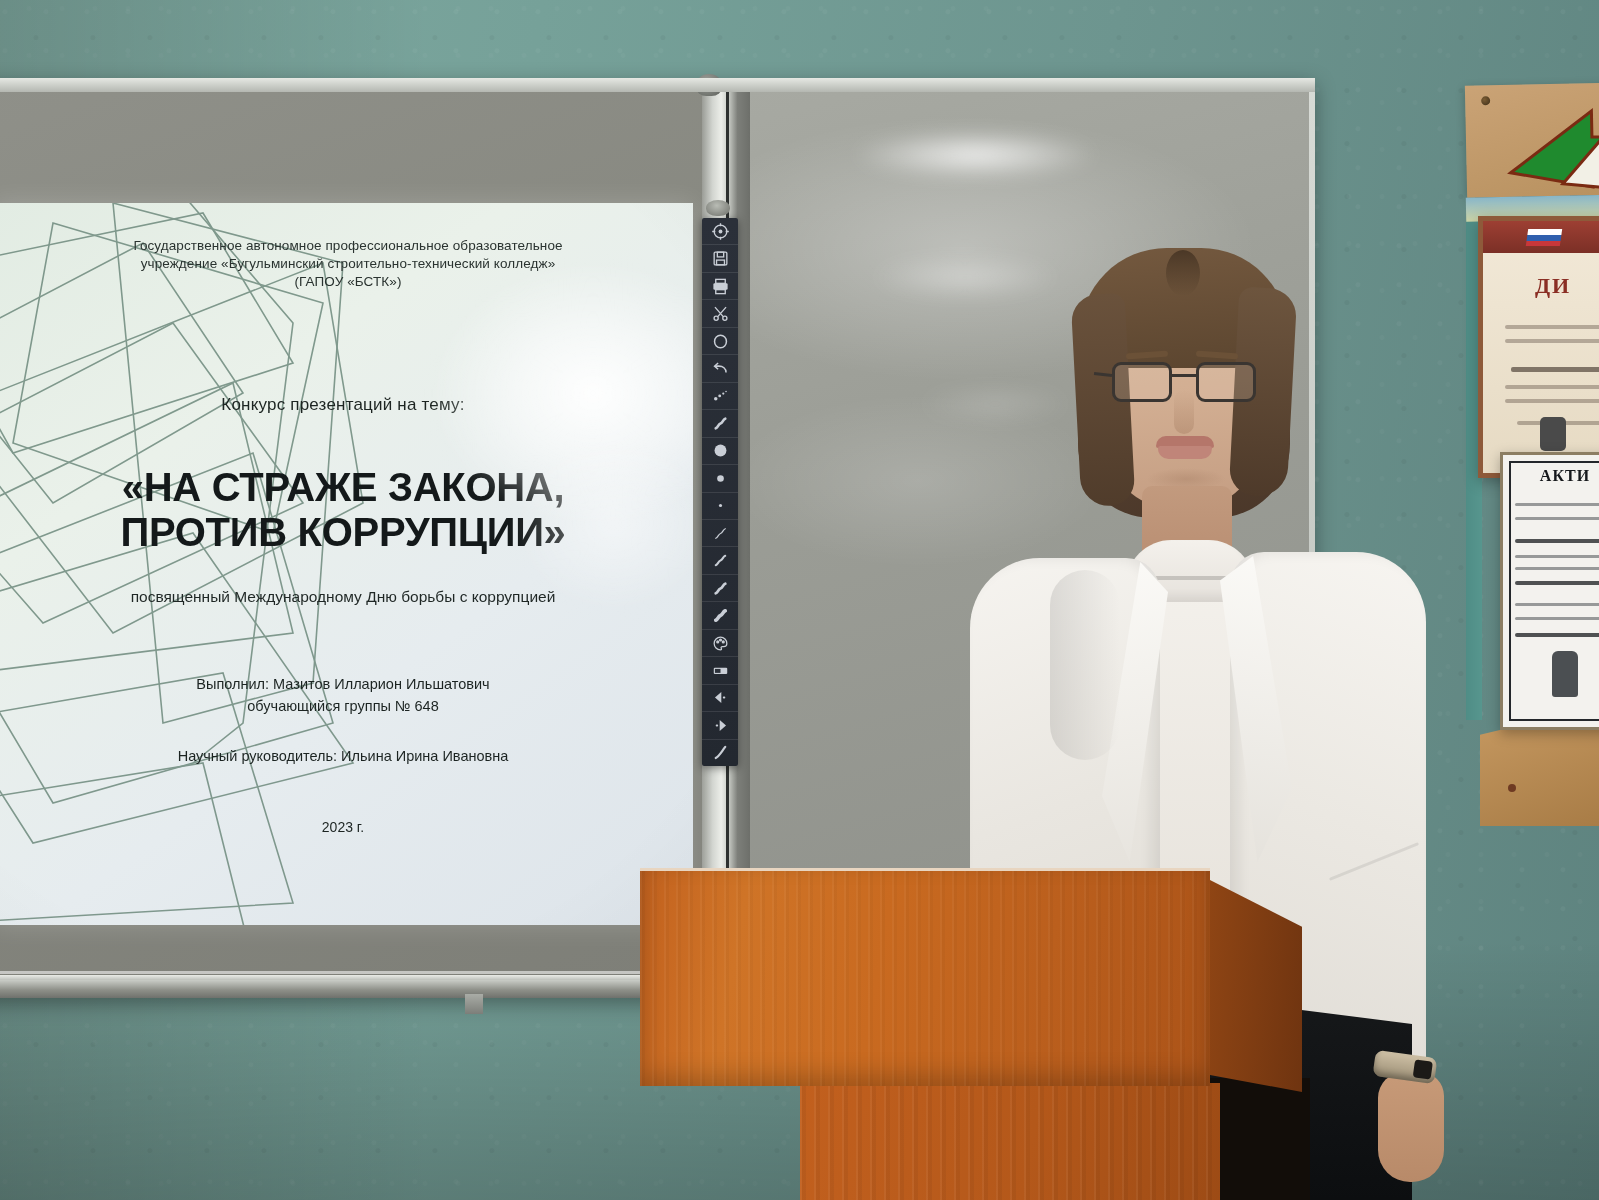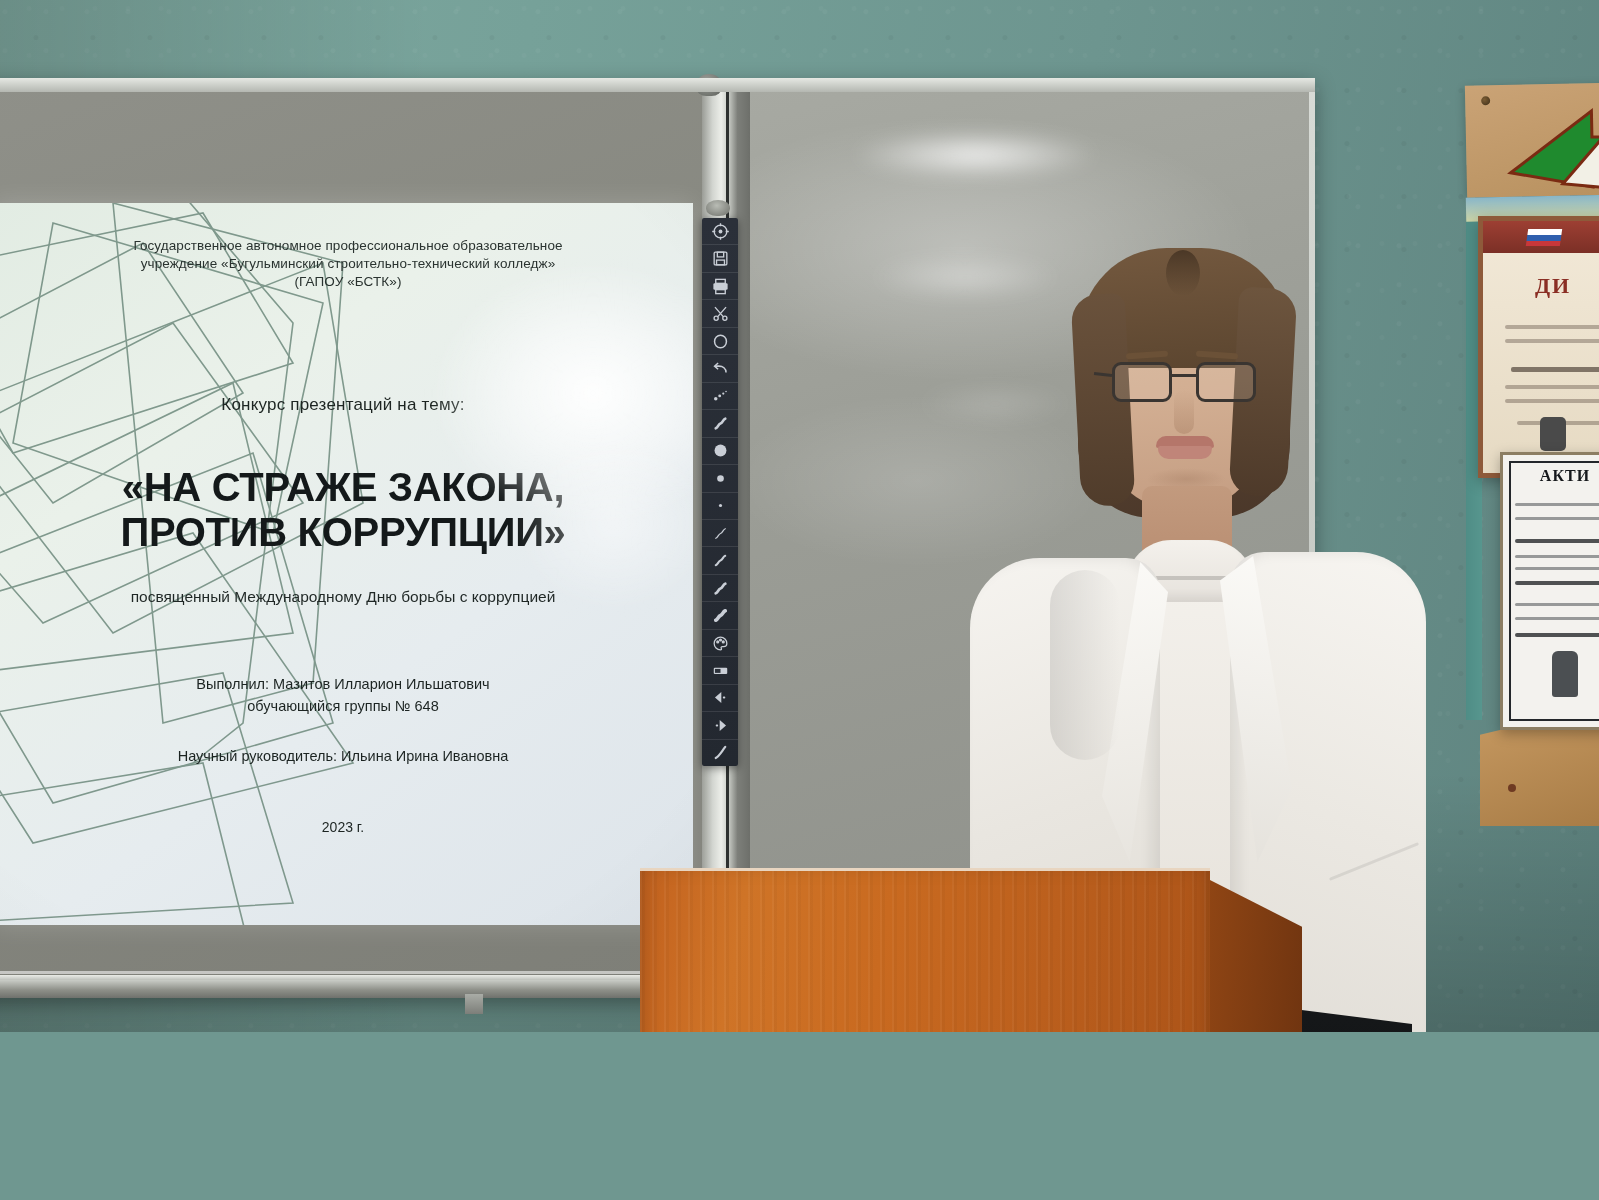--- a/index.html
+++ b/index.html
@@ -1,19 +1,19 @@
 <!DOCTYPE html>
 <html><head>
 <meta charset="utf-8">
 <style>
   * { margin:0; padding:0; box-sizing:border-box; }
   html,body { width:1599px; height:1200px; overflow:hidden; background:#6f9790;
               font-family:"Liberation Sans", sans-serif; }
 
-  .scene { position:relative; width:1599px; height:1032px; overflow:hidden; }
+  .scene { position:relative; width:1599px; height:1200px; overflow:hidden; }
 
   
   .wall {
     position:absolute; inset:0;
     background:
       linear-gradient(100deg, #7fa9a0 0%, #76a199 30%, #6d958f 62%, #5e837f 100%);
   }
   .wall-noise {
     position:absolute; inset:0;
     background-image:

